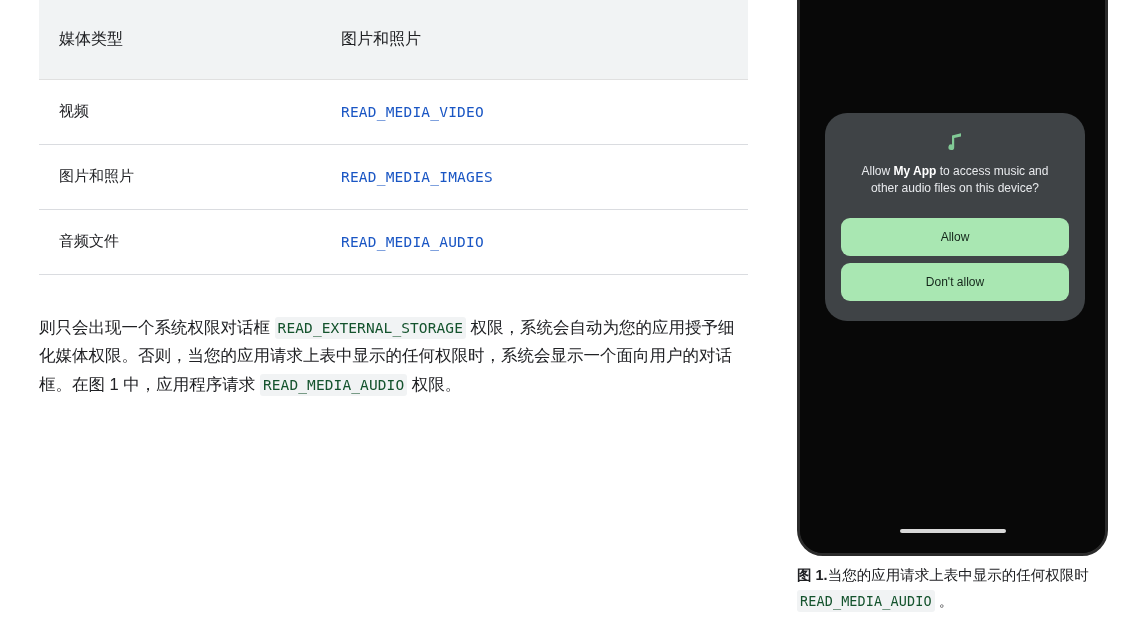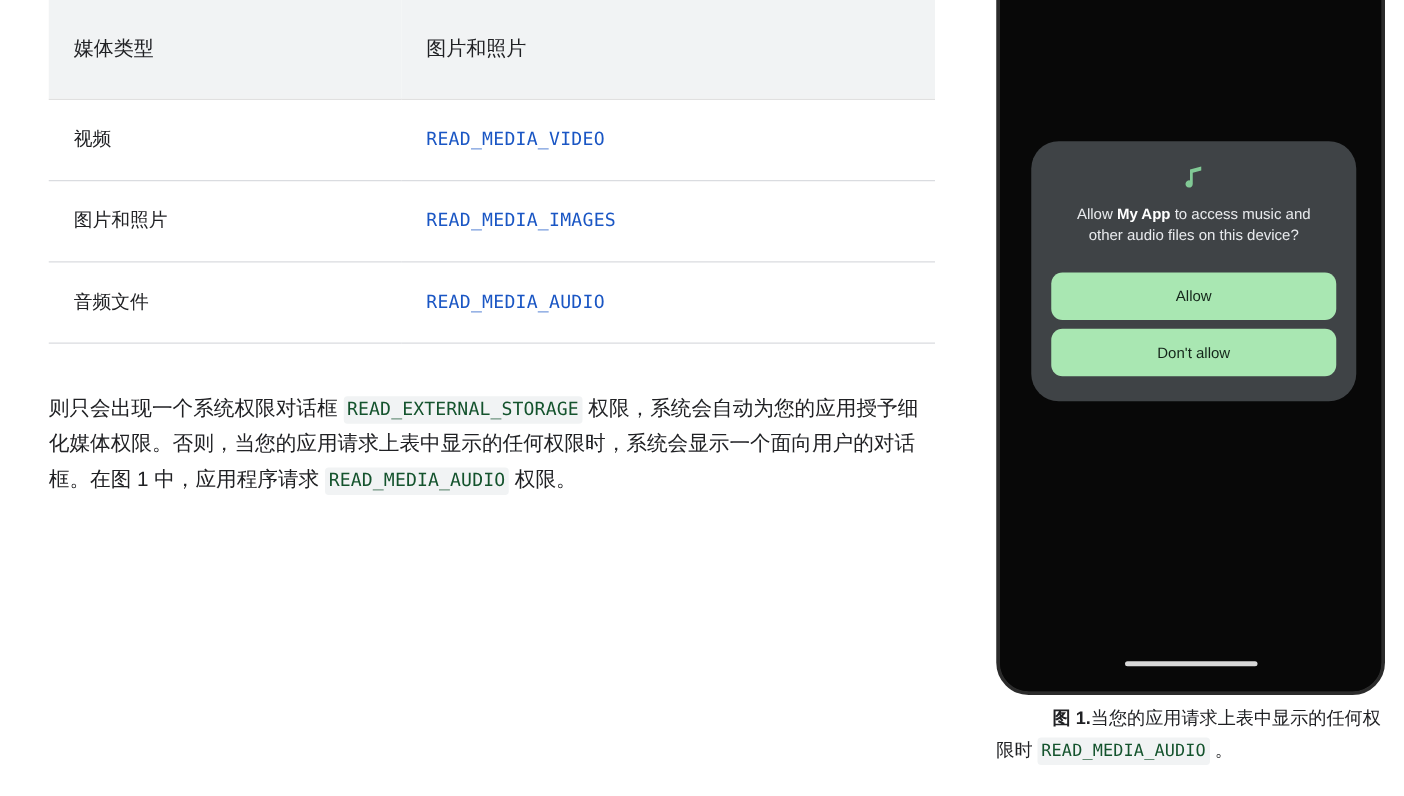--- a/index.html
+++ b/index.html
@@ -145,21 +145,21 @@
 
   
   .caption {
     position: absolute;
     left: 797px; top: 563px;
     width: 311px;
     font-size: 14.5px;
     line-height: 1.78;
     color: #202124;
   }
-  .caption b { font-weight: 700; margin-left: 45px; }
+  .caption b { font-weight: 700; }
   .caption code.chip { font-size: 13.5px; }
 </style>
 </head>
 <body>
 
 <div class="page">
 
   <div class="doc-col">
 
     <table class="perm-table">

